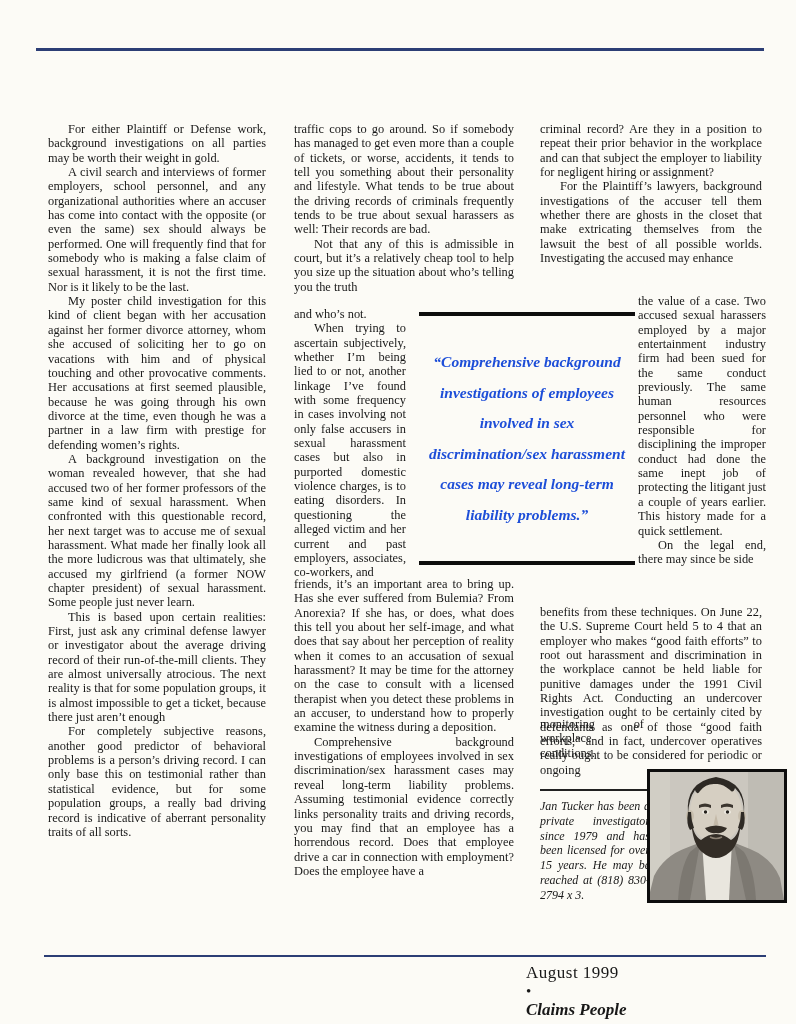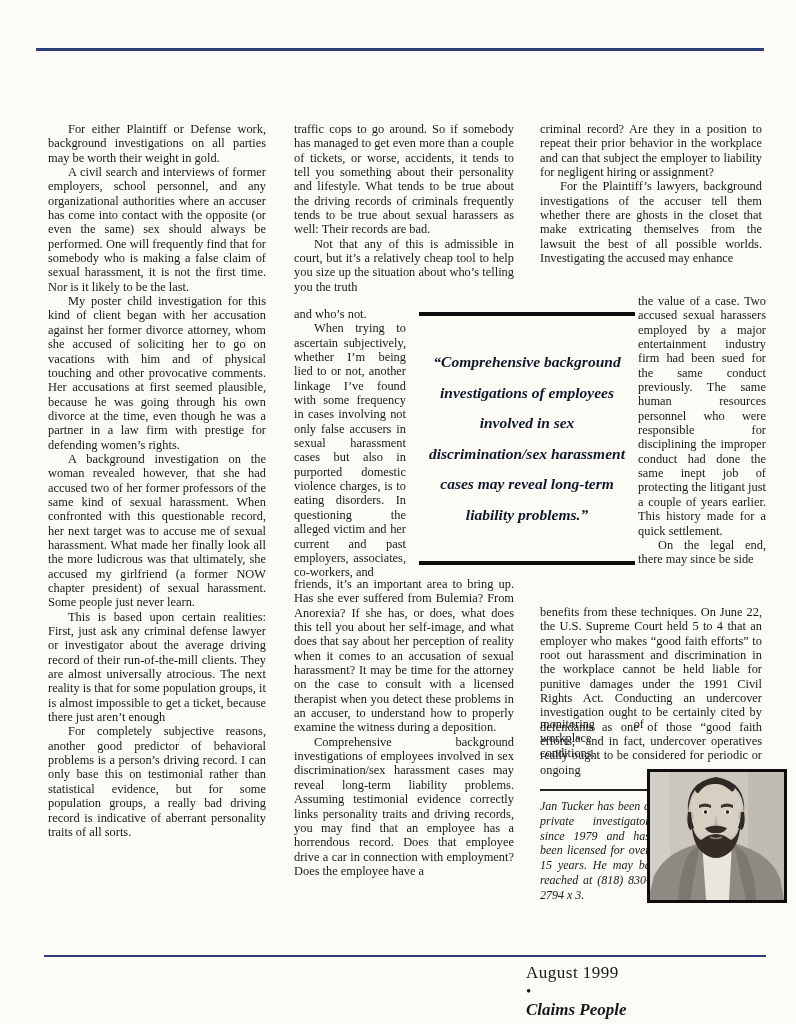--- a/index.html
+++ b/index.html
@@ -30,21 +30,21 @@
   .col3-bottom-narrow{left:540px;top:717px;width:104px;}
 
   .pull-quote{
     position:absolute;left:419px;top:312px;width:216px;height:245px;
     border-top:4px solid #0d0d0d;border-bottom:4px solid #0d0d0d;
     display:flex;align-items:center;justify-content:center;
     background:#fcfbf6;
   }
   .pull-quote .qtext{
     font-size:15.5px;font-weight:bold;font-style:italic;
-    text-align:center;line-height:30.5px;color:#0f172a;
+    text-align:center;line-height:30.5px;color:#1d4ed8;
     padding:0 2px;
   }
 
   .author-bio{
     position:absolute;left:540px;top:789px;width:110px;
     border-top:2px solid #222;padding-top:8px;
     font-style:italic;font-size:12px;line-height:14.8px;
     text-align:justify;
   }
   .author-photo{

